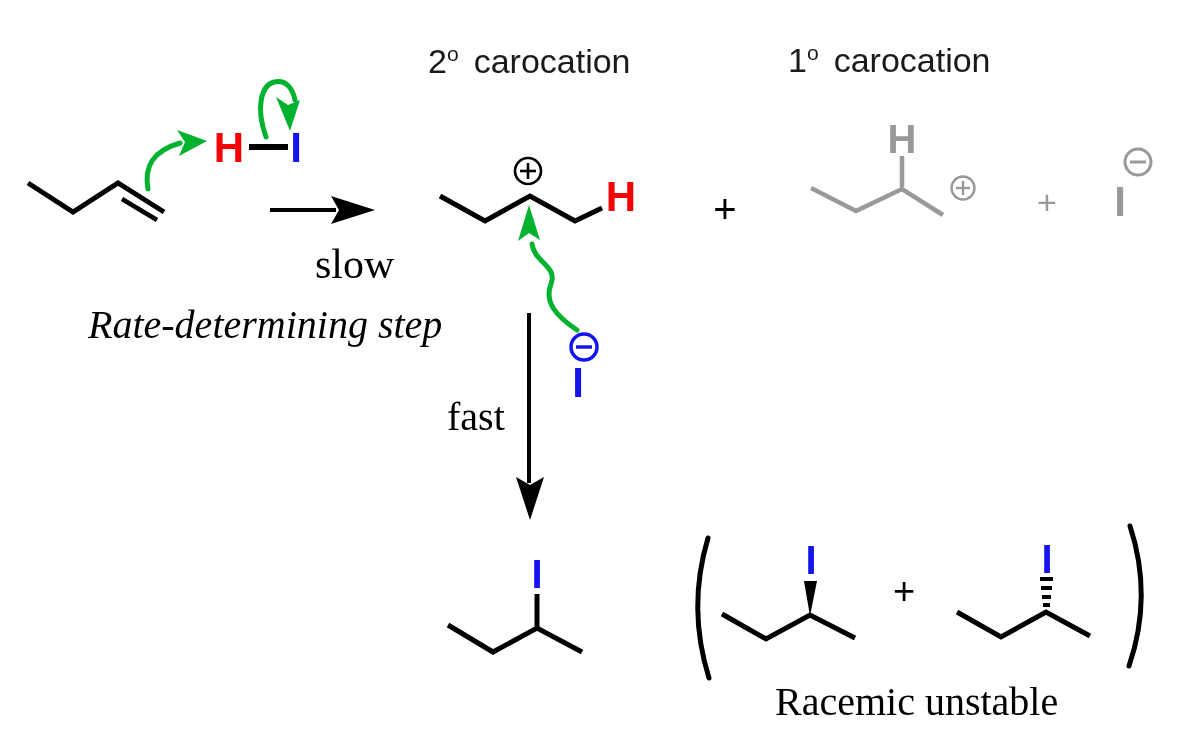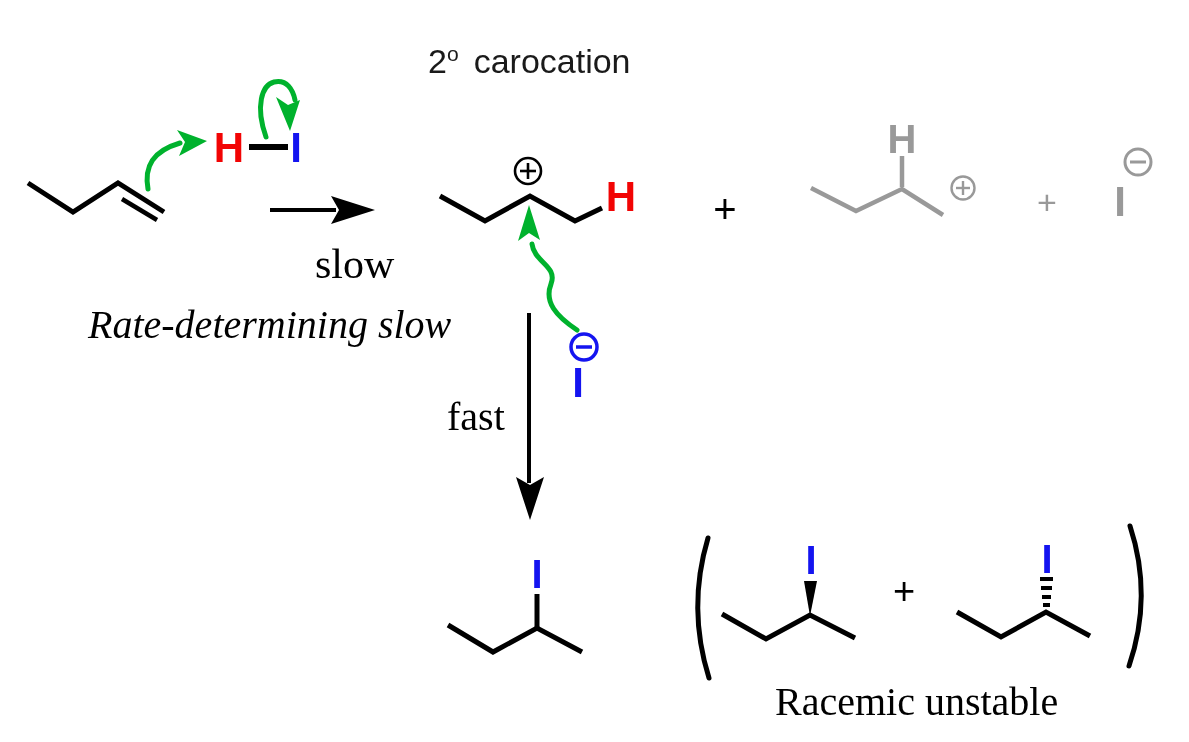--- a/index.html
+++ b/index.html
@@ -112,26 +112,29 @@
         <line x1="1042" y1="597" x2="1051" y2="597"></line>
         <line x1="1043" y1="605" x2="1050" y2="605"></line>
       </g>
     </g>
   </svg>
 
   <div class="t title" style="left:428px;top:43px;">
     <span>2</span><sup>o</sup><span class="word">carocation</span>
   </div>
 
+  <div class="t title" style="left:788px;top:42px;">
+    <span>1</span><sup>o</sup><span class="word">carocation</span>
+  </div>
 
   <div class="t c atom red" style="left:229px;top:148px;">H</div>
   <div class="t c atom blue" style="left:296px;top:148px;">I</div>
 
   <div class="t serif-big" style="left:268px;top:243px;">slow</div>
-  <div class="t serif ital" style="left:88px;top:305px;">Rate-determining slow</div>
+  <div class="t serif ital" style="left:88px;top:305px;">Rate-determining step</div>
 
   <div class="t c atom red" style="left:621px;top:197px;">H</div>
   <div class="t c plus" style="left:725px;top:209px;font-size:40px;">+</div>
 
   <div class="t c atom-sm grayc" style="left:902px;top:139px;">H</div>
   <div class="t c plus grayc" style="left:1047px;top:202px;font-size:34px;">+</div>
   <div class="t c atom grayc" style="left:1120px;top:202px;">I</div>
 
   <div class="t serif" style="left:447px;top:397px;">fast</div>
   <div class="t c atom blue" style="left:578px;top:383px;">I</div>

